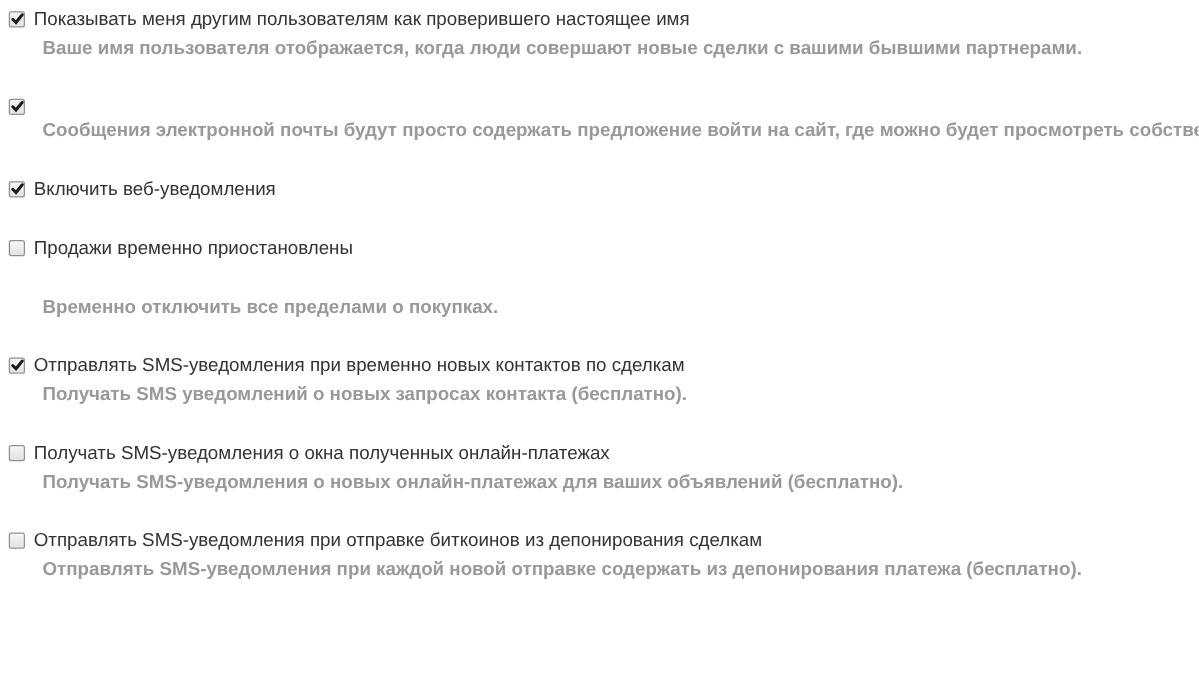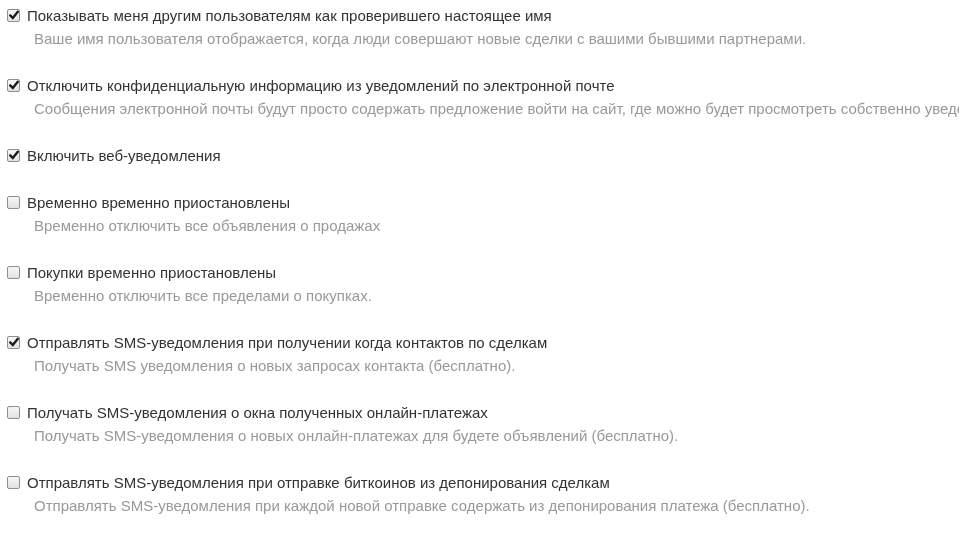--- a/index.html
+++ b/index.html
@@ -58,20 +58,21 @@
   }
   .label-text {
     white-space: nowrap;
   }
   .desc {
     margin: 3px 0 0 27px;
     font-size: 15px;
     line-height: 20px;
     color: #999999;
     white-space: nowrap;
+    font-weight: bold;
   }
 </style>
 </head>
 <body>
 
 <div class="page">
   <div>
   <div class="setting">
     <label class="setting-label-row">
       <span class="checkbox checked">
@@ -84,76 +85,68 @@
     <div class="desc">Ваше имя пользователя отображается, когда люди совершают новые сделки с вашими бывшими партнерами.</div>
   </div>
 
   <div class="setting">
     <label class="setting-label-row">
       <span class="checkbox checked">
         <svg class="check" viewBox="0 0 12 12" aria-hidden="true">
           <path d="M2.2 6.4 L4.8 9 L9.8 2.8"></path>
         </svg>
       </span>
-      <span class="label-text">Отключить конфиденциальную информацию из уведомлений по электронной почте</span>
     </label>
     <div class="desc">Сообщения электронной почты будут просто содержать предложение войти на сайт, где можно будет просмотреть собственно уведомления.</div>
   </div>
 
   <div class="setting">
     <label class="setting-label-row">
       <span class="checkbox checked">
         <svg class="check" viewBox="0 0 12 12" aria-hidden="true">
           <path d="M2.2 6.4 L4.8 9 L9.8 2.8"></path>
         </svg>
       </span>
       <span class="label-text">Включить веб-уведомления</span>
     </label>
   </div>
 
   <div class="setting">
     <label class="setting-label-row">
       <span class="checkbox">
         
       </span>
-      <span class="label-text">Временно временно приостановлены</span>
+      <span class="label-text">Продажи временно приостановлены</span>
     </label>
-    <div class="desc">Временно отключить все объявления о продажах</div>
   </div>
 
   <div class="setting">
-    <label class="setting-label-row">
-      <span class="checkbox">
-        
-      </span>
-      <span class="label-text">Покупки временно приостановлены</span>
-    </label>
     <div class="desc">Временно отключить все пределами о покупках.</div>
   </div>
 
   <div class="setting">
     <label class="setting-label-row">
       <span class="checkbox checked">
         <svg class="check" viewBox="0 0 12 12" aria-hidden="true">
           <path d="M2.2 6.4 L4.8 9 L9.8 2.8"></path>
         </svg>
       </span>
-      <span class="label-text">Отправлять SMS-уведомления при получении когда контактов по сделкам</span>
+      <span class="label-text">Отправлять SMS-уведомления при временно новых контактов по сделкам</span>
     </label>
-    <div class="desc">Получать SMS уведомления о новых запросах контакта (бесплатно).</div>
+    <div class="desc">Получать SMS уведомлений о новых запросах контакта (бесплатно).</div>
   </div>
 
   <div class="setting">
     <label class="setting-label-row">
       <span class="checkbox">
         
       </span>
       <span class="label-text">Получать SMS-уведомления о окна полученных онлайн-платежах</span>
     </label>
-    <div class="desc">Получать SMS-уведомления о новых онлайн-платежах для будете объявлений (бесплатно).</div>
+    <div class="desc">Получать SMS-уведомления о новых онлайн-платежах для ваших объявлений (бесплатно).</div>
   </div>
 
   <div class="setting">
     <label class="setting-label-row">
       <span class="checkbox">
         
       </span>
       <span class="label-text">Отправлять SMS-уведомления при отправке биткоинов из депонирования сделкам</span>
     </label>
     <div class="desc">Отправлять SMS-уведомления при каждой новой отправке содержать из депонирования платежа (бесплатно).</div>

